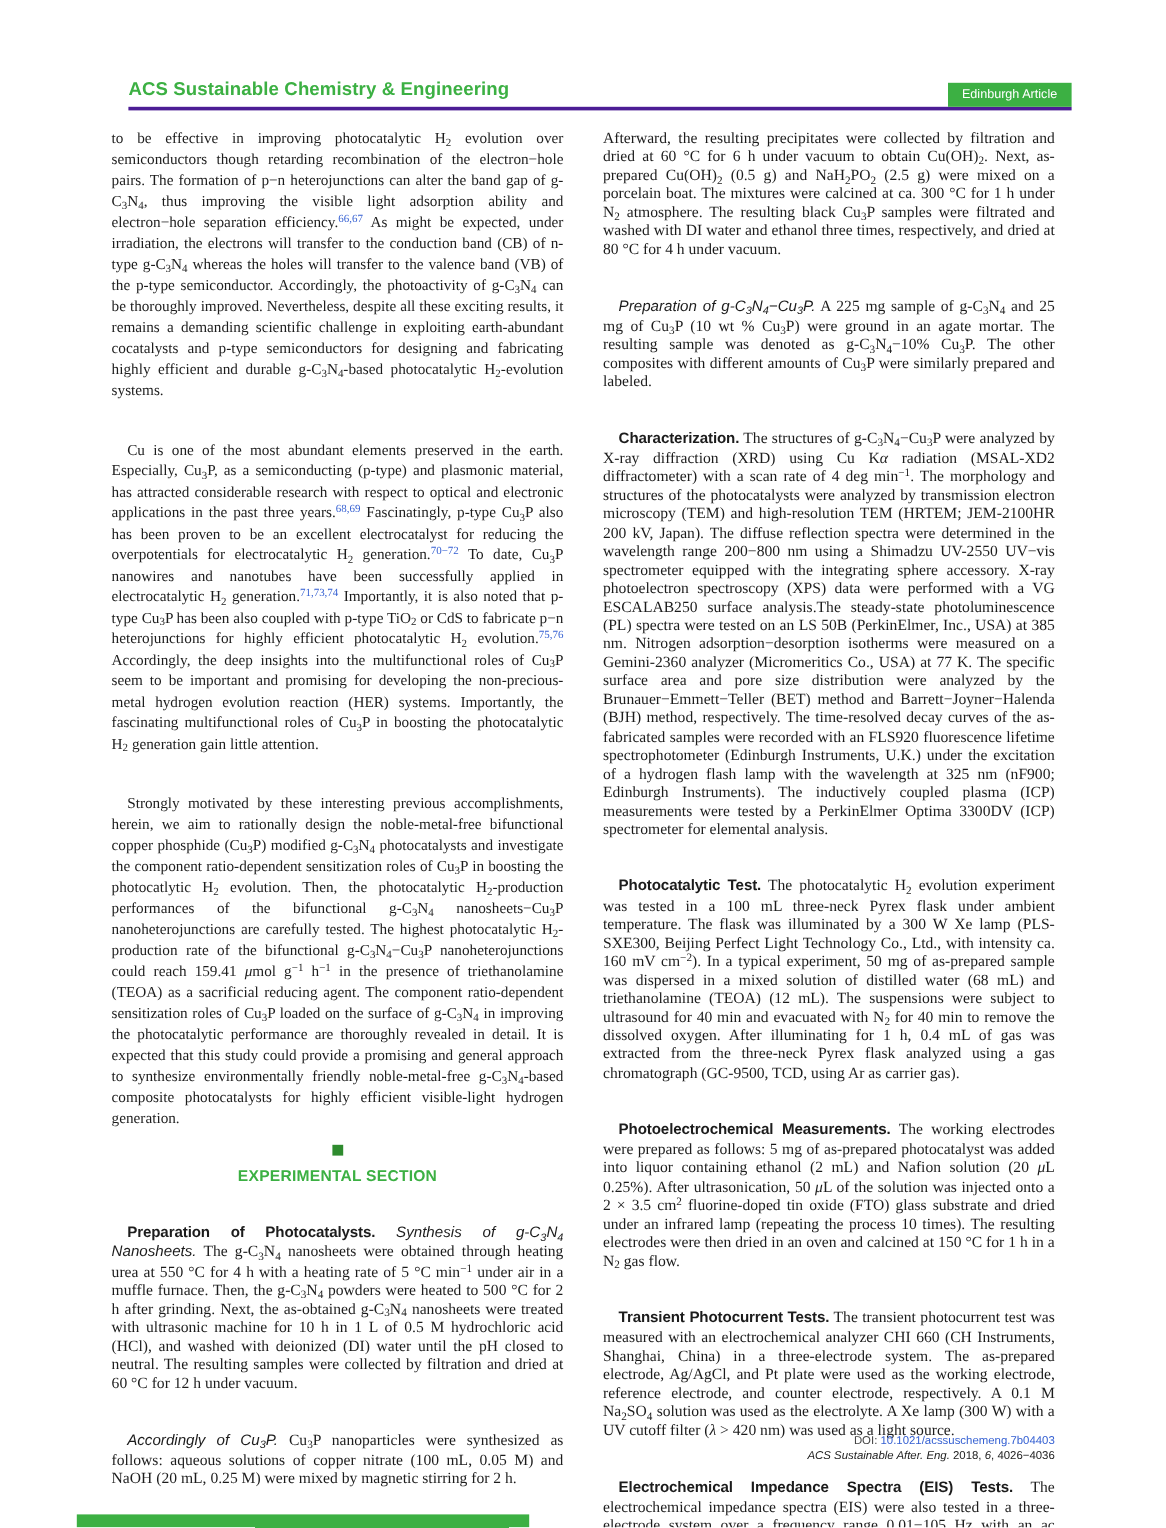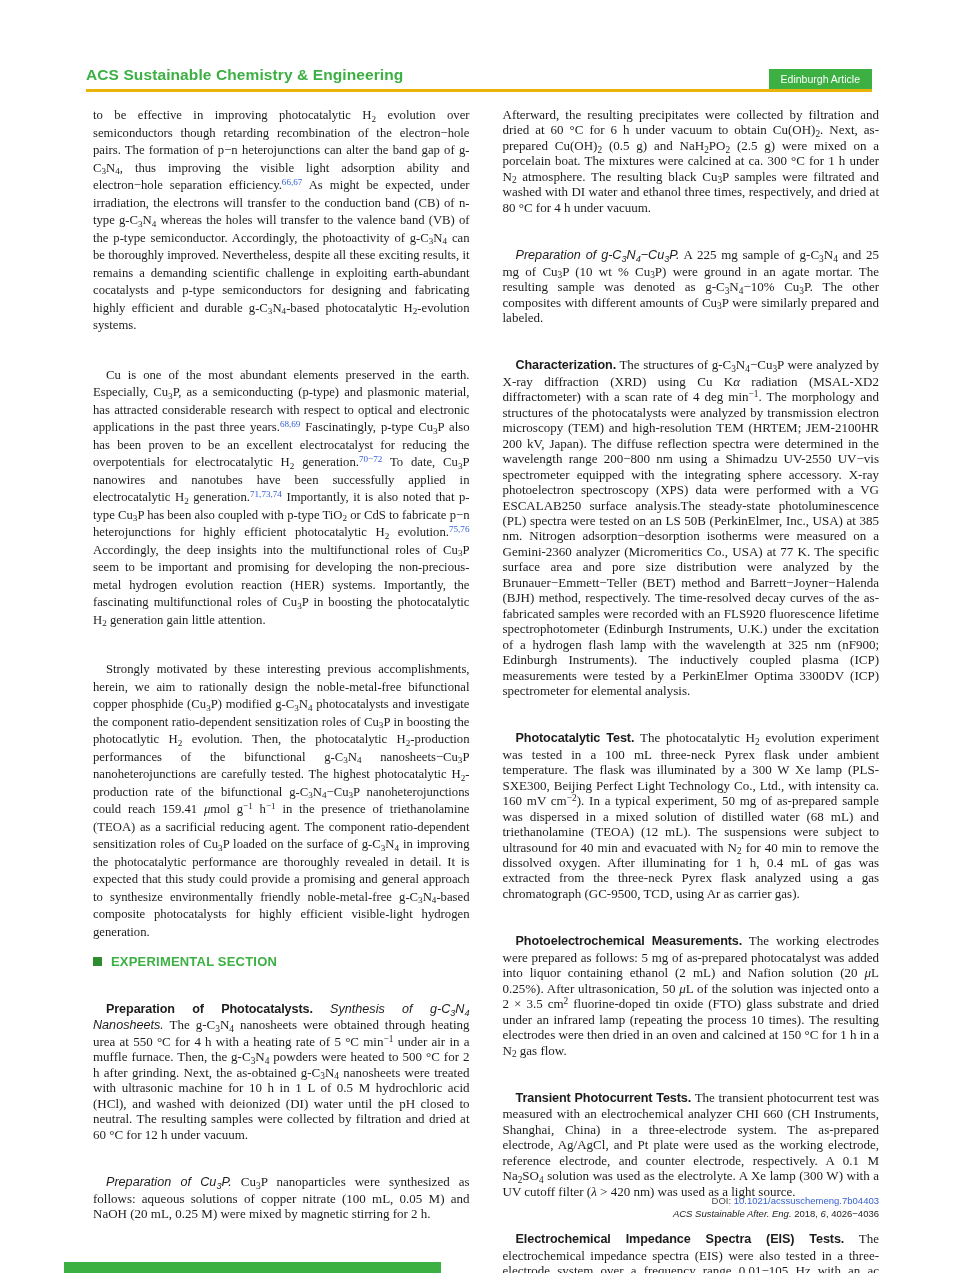--- a/index.html
+++ b/index.html
@@ -3,23 +3,23 @@
 <meta charset="utf-8">
 <style>
   * { box-sizing: border-box; }
   html,body { margin:0; padding:0; background:#ffffff; }
   .page {
     position:relative; width:972px; height:1273px; background:#fff; overflow:hidden;
     font-family:"Liberation Serif","DejaVu Serif",serif; color:#1c1c1c;
   }
   
   .header {
-    position:absolute; left:86px; top:66px; width:786px;
+    position:absolute; left:107px; top:66px; width:786px;
     display:flex; justify-content:space-between; align-items:flex-end;
-    border-bottom:3px solid #eab308;
+    border-bottom:3px solid #4c1d95;
   }
   .journal-name {
     font-family:"Liberation Sans","DejaVu Sans",sans-serif;
     font-weight:bold; font-size:15.5px; color:#3CB043; margin-bottom:5px; letter-spacing:0.1px;
   }
   .badge {
     font-family:"Liberation Sans","DejaVu Sans",sans-serif;
     font-size:10.5px; color:#ffffff; background:#3CB043;
     padding:4px 12px 4px; line-height:12px;
   }
@@ -29,21 +29,21 @@
     display:flex; gap:33px;
   }
   .col { flex:1; min-width:0; }
   p { margin:0; text-align:justify; }
   p.intro   { font-size:12.7px; line-height:17.5px; }
   p.methods { font-size:13px; line-height:15.45px; }
   p.indent  { text-indent:13px;margin-top:32px; }
   .section-heading {
     margin:13px 0 7px 0; font-family:"Liberation Sans","DejaVu Sans",sans-serif;
     font-size:13px; font-weight:bold; color:#3CB043; letter-spacing:0.2px;
-    display:flex; align-items:center; gap:9px;
+    display:flex; align-items:center; gap:9px;flex-direction:column;
   }
   .sq { display:inline-block; width:9px; height:9px; background:#2e8b2e; flex:0 0 auto; }
   
   .run-n {}
   .run-i  { font-style:italic; }
   .run-sub { font-size:0.72em; position:relative; top:0.28em; line-height:0; }
   .run-sup { font-size:0.72em; position:relative; top:-0.45em; line-height:0; }
   .run-ref { font-size:0.72em; position:relative; top:-0.45em; line-height:0; color:#3560D2; cursor:pointer; }
   .run-bh { font-family:"Liberation Sans","DejaVu Sans",sans-serif; font-weight:bold; font-size:0.97em; letter-spacing:-0.1px; }
   .run-ih { font-family:"Liberation Sans","DejaVu Sans",sans-serif; font-style:italic; font-size:0.97em; }
@@ -76,21 +76,21 @@
   <div class="columns">
     <div class="col">
       <p class="intro"><span class="run-n">to be effective in improving photocatalytic H</span><span class="run-sub">2</span><span class="run-n"> evolution over semiconductors though retarding recombination of the electron−hole pairs. The formation of p−n heterojunctions can alter the band gap of g-C</span><span class="run-sub">3</span><span class="run-n">N</span><span class="run-sub">4</span><span class="run-n">, thus improving the visible light adsorption ability and electron−hole separation efficiency.</span><span class="run-ref">66,67</span><span class="run-n"> As might be expected, under irradiation, the electrons will transfer to the conduction band (CB) of n-type g-C</span><span class="run-sub">3</span><span class="run-n">N</span><span class="run-sub">4</span><span class="run-n"> whereas the holes will transfer to the valence band (VB) of the p-type semiconductor. Accordingly, the photoactivity of g-C</span><span class="run-sub">3</span><span class="run-n">N</span><span class="run-sub">4</span><span class="run-n"> can be thoroughly improved. Nevertheless, despite all these exciting results, it remains a demanding scientific challenge in exploiting earth-abundant cocatalysts and p-type semiconductors for designing and fabricating highly efficient and durable g-C</span><span class="run-sub">3</span><span class="run-n">N</span><span class="run-sub">4</span><span class="run-n">-based photocatalytic H</span><span class="run-sub">2</span><span class="run-n">-evolution systems.</span></p>
       <p class="intro indent"><span class="run-n">Cu is one of the most abundant elements preserved in the earth. Especially, Cu</span><span class="run-sub">3</span><span class="run-n">P, as a semiconducting (p-type) and plasmonic material, has attracted considerable research with respect to optical and electronic applications in the past three years.</span><span class="run-ref">68,69</span><span class="run-n"> Fascinatingly, p-type Cu</span><span class="run-sub">3</span><span class="run-n">P also has been proven to be an excellent electrocatalyst for reducing the overpotentials for electrocatalytic H</span><span class="run-sub">2</span><span class="run-n"> generation.</span><span class="run-ref">70−72</span><span class="run-n"> To date, Cu</span><span class="run-sub">3</span><span class="run-n">P nanowires and nanotubes have been successfully applied in electrocatalytic H</span><span class="run-sub">2</span><span class="run-n"> generation.</span><span class="run-ref">71,73,74</span><span class="run-n"> Importantly, it is also noted that p-type Cu</span><span class="run-sub">3</span><span class="run-n">P has been also coupled with p-type TiO</span><span class="run-sub">2</span><span class="run-n"> or CdS to fabricate p−n heterojunctions for highly efficient photocatalytic H</span><span class="run-sub">2</span><span class="run-n"> evolution.</span><span class="run-ref">75,76</span><span class="run-n"> Accordingly, the deep insights into the multifunctional roles of Cu</span><span class="run-sub">3</span><span class="run-n">P seem to be important and promising for developing the non-precious-metal hydrogen evolution reaction (HER) systems. Importantly, the fascinating multifunctional roles of Cu</span><span class="run-sub">3</span><span class="run-n">P in boosting the photocatalytic H</span><span class="run-sub">2</span><span class="run-n"> generation gain little attention.</span></p>
       <p class="intro indent"><span class="run-n">Strongly motivated by these interesting previous accomplishments, herein, we aim to rationally design the noble-metal-free bifunctional copper phosphide (Cu</span><span class="run-sub">3</span><span class="run-n">P) modified g-C</span><span class="run-sub">3</span><span class="run-n">N</span><span class="run-sub">4</span><span class="run-n"> photocatalysts and investigate the component ratio-dependent sensitization roles of Cu</span><span class="run-sub">3</span><span class="run-n">P in boosting the photocatlytic H</span><span class="run-sub">2</span><span class="run-n"> evolution. Then, the photocatalytic H</span><span class="run-sub">2</span><span class="run-n">-production performances of the bifunctional g-C</span><span class="run-sub">3</span><span class="run-n">N</span><span class="run-sub">4</span><span class="run-n"> nanosheets−Cu</span><span class="run-sub">3</span><span class="run-n">P nanoheterojunctions are carefully tested. The highest photocatalytic H</span><span class="run-sub">2</span><span class="run-n">-production rate of the bifunctional g-C</span><span class="run-sub">3</span><span class="run-n">N</span><span class="run-sub">4</span><span class="run-n">−Cu</span><span class="run-sub">3</span><span class="run-n">P nanoheterojunctions could reach 159.41 </span><span class="run-i">μ</span><span class="run-n">mol g</span><span class="run-sup">−1</span><span class="run-n"> h</span><span class="run-sup">−1</span><span class="run-n"> in the presence of triethanolamine (TEOA) as a sacrificial reducing agent. The component ratio-dependent sensitization roles of Cu</span><span class="run-sub">3</span><span class="run-n">P loaded on the surface of g-C</span><span class="run-sub">3</span><span class="run-n">N</span><span class="run-sub">4</span><span class="run-n"> in improving the photocatalytic performance are thoroughly revealed in detail. It is expected that this study could provide a promising and general approach to synthesize environmentally friendly noble-metal-free g-C</span><span class="run-sub">3</span><span class="run-n">N</span><span class="run-sub">4</span><span class="run-n">-based composite photocatalysts for highly efficient visible-light hydrogen generation.</span></p>
       <h2 class="section-heading">
         <span class="sq"></span>
         <span>EXPERIMENTAL SECTION</span>
       </h2>
       <p class="methods indent"><span class="run-bh">Preparation of Photocatalysts. </span><span class="run-ih">Synthesis of g-C</span><span class="run-ihsub">3</span><span class="run-ih">N</span><span class="run-ihsub">4</span><span class="run-ih"> Nanosheets.</span><span class="run-n"> The g-C</span><span class="run-sub">3</span><span class="run-n">N</span><span class="run-sub">4</span><span class="run-n"> nanosheets were obtained through heating urea at 550 °C for 4 h with a heating rate of 5 °C min</span><span class="run-sup">−1</span><span class="run-n"> under air in a muffle furnace. Then, the g-C</span><span class="run-sub">3</span><span class="run-n">N</span><span class="run-sub">4</span><span class="run-n"> powders were heated to 500 °C for 2 h after grinding. Next, the as-obtained g-C</span><span class="run-sub">3</span><span class="run-n">N</span><span class="run-sub">4</span><span class="run-n"> nanosheets were treated with ultrasonic machine for 10 h in 1 L of 0.5 M hydrochloric acid (HCl), and washed with deionized (DI) water until the pH closed to neutral. The resulting samples were collected by filtration and dried at 60 °C for 12 h under vacuum.</span></p>
-      <p class="methods indent"><span class="run-ih">Preparation of Cu</span><span class="run-ihsub">3</span><span class="run-ih">P.</span><span class="run-n"> Cu</span><span class="run-sub">3</span><span class="run-n">P nanoparticles were synthesized as follows: aqueous solutions of copper nitrate (100 mL, 0.05 M) and NaOH (20 mL, 0.25 M) were mixed by magnetic stirring for 2 h.</span></p>
+      <p class="methods indent"><span class="run-ih">Accordingly of Cu</span><span class="run-ihsub">3</span><span class="run-ih">P.</span><span class="run-n"> Cu</span><span class="run-sub">3</span><span class="run-n">P nanoparticles were synthesized as follows: aqueous solutions of copper nitrate (100 mL, 0.05 M) and NaOH (20 mL, 0.25 M) were mixed by magnetic stirring for 2 h.</span></p>
     </div>
     <div class="col">
       <p class="methods"><span class="run-n">Afterward, the resulting precipitates were collected by filtration and dried at 60 °C for 6 h under vacuum to obtain Cu(OH)</span><span class="run-sub">2</span><span class="run-n">. Next, as-prepared Cu(OH)</span><span class="run-sub">2</span><span class="run-n"> (0.5 g) and NaH</span><span class="run-sub">2</span><span class="run-n">PO</span><span class="run-sub">2</span><span class="run-n"> (2.5 g) were mixed on a porcelain boat. The mixtures were calcined at ca. 300 °C for 1 h under N</span><span class="run-sub">2</span><span class="run-n"> atmosphere. The resulting black Cu</span><span class="run-sub">3</span><span class="run-n">P samples were filtrated and washed with DI water and ethanol three times, respectively, and dried at 80 °C for 4 h under vacuum.</span></p>
       <p class="methods indent"><span class="run-ih">Preparation of g-C</span><span class="run-ihsub">3</span><span class="run-ih">N</span><span class="run-ihsub">4</span><span class="run-ih">−Cu</span><span class="run-ihsub">3</span><span class="run-ih">P.</span><span class="run-n"> A 225 mg sample of g-C</span><span class="run-sub">3</span><span class="run-n">N</span><span class="run-sub">4</span><span class="run-n"> and 25 mg of Cu</span><span class="run-sub">3</span><span class="run-n">P (10 wt % Cu</span><span class="run-sub">3</span><span class="run-n">P) were ground in an agate mortar. The resulting sample was denoted as g-C</span><span class="run-sub">3</span><span class="run-n">N</span><span class="run-sub">4</span><span class="run-n">−10% Cu</span><span class="run-sub">3</span><span class="run-n">P. The other composites with different amounts of Cu</span><span class="run-sub">3</span><span class="run-n">P were similarly prepared and labeled.</span></p>
       <p class="methods indent"><span class="run-bh">Characterization.</span><span class="run-n"> The structures of g-C</span><span class="run-sub">3</span><span class="run-n">N</span><span class="run-sub">4</span><span class="run-n">−Cu</span><span class="run-sub">3</span><span class="run-n">P were analyzed by X-ray diffraction (XRD) using Cu K</span><span class="run-i">α</span><span class="run-n"> radiation (MSAL-XD2 diffractometer) with a scan rate of 4 deg min</span><span class="run-sup">−1</span><span class="run-n">. The morphology and structures of the photocatalysts were analyzed by transmission electron microscopy (TEM) and high-resolution TEM (HRTEM; JEM-2100HR 200 kV, Japan). The diffuse reflection spectra were determined in the wavelength range 200−800 nm using a Shimadzu UV-2550 UV−vis spectrometer equipped with the integrating sphere accessory. X-ray photoelectron spectroscopy (XPS) data were performed with a VG ESCALAB250 surface analysis.The steady-state photoluminescence (PL) spectra were tested on an LS 50B (PerkinElmer, Inc., USA) at 385 nm. Nitrogen adsorption−desorption isotherms were measured on a Gemini-2360 analyzer (Micromeritics Co., USA) at 77 K. The specific surface area and pore size distribution were analyzed by the Brunauer−Emmett−Teller (BET) method and Barrett−Joyner−Halenda (BJH) method, respectively. The time-resolved decay curves of the as-fabricated samples were recorded with an FLS920 fluorescence lifetime spectrophotometer (Edinburgh Instruments, U.K.) under the excitation of a hydrogen flash lamp with the wavelength at 325 nm (nF900; Edinburgh Instruments). The inductively coupled plasma (ICP) measurements were tested by a PerkinElmer Optima 3300DV (ICP) spectrometer for elemental analysis.</span></p>
       <p class="methods indent"><span class="run-bh">Photocatalytic Test.</span><span class="run-n"> The photocatalytic H</span><span class="run-sub">2</span><span class="run-n"> evolution experiment was tested in a 100 mL three-neck Pyrex flask under ambient temperature. The flask was illuminated by a 300 W Xe lamp (PLS-SXE300, Beijing Perfect Light Technology Co., Ltd., with intensity ca. 160 mV cm</span><span class="run-sup">−2</span><span class="run-n">). In a typical experiment, 50 mg of as-prepared sample was dispersed in a mixed solution of distilled water (68 mL) and triethanolamine (TEOA) (12 mL). The suspensions were subject to ultrasound for 40 min and evacuated with N</span><span class="run-sub">2</span><span class="run-n"> for 40 min to remove the dissolved oxygen. After illuminating for 1 h, 0.4 mL of gas was extracted from the three-neck Pyrex flask analyzed using a gas chromatograph (GC-9500, TCD, using Ar as carrier gas).</span></p>
       <p class="methods indent"><span class="run-bh">Photoelectrochemical Measurements.</span><span class="run-n"> The working electrodes were prepared as follows: 5 mg of as-prepared photocatalyst was added into liquor containing ethanol (2 mL) and Nafion solution (20 </span><span class="run-i">μ</span><span class="run-n">L 0.25%). After ultrasonication, 50 </span><span class="run-i">μ</span><span class="run-n">L of the solution was injected onto a 2 × 3.5 cm</span><span class="run-sup">2</span><span class="run-n"> fluorine-doped tin oxide (FTO) glass substrate and dried under an infrared lamp (repeating the process 10 times). The resulting electrodes were then dried in an oven and calcined at 150 °C for 1 h in a N</span><span class="run-sub">2</span><span class="run-n"> gas flow.</span></p>
       <p class="methods indent"><span class="run-bh">Transient Photocurrent Tests.</span><span class="run-n"> The transient photocurrent test was measured with an electrochemical analyzer CHI 660 (CH Instruments, Shanghai, China) in a three-electrode system. The as-prepared electrode, Ag/AgCl, and Pt plate were used as the working electrode, reference electrode, and counter electrode, respectively. A 0.1 M Na</span><span class="run-sub">2</span><span class="run-n">SO</span><span class="run-sub">4</span><span class="run-n"> solution was used as the electrolyte. A Xe lamp (300 W) with a UV cutoff filter (</span><span class="run-i">λ</span><span class="run-n"> &gt; 420 nm) was used as a light source.</span></p>
       <p class="methods indent"><span class="run-bh">Electrochemical Impedance Spectra (EIS) Tests.</span><span class="run-n"> The electrochemical impedance spectra (EIS) were also tested in a three-electrode system over a frequency range 0.01−105 Hz with an ac amplitude of 2 mV in the dark. The 0.1 M Na</span><span class="run-sub">2</span><span class="run-n">SO</span><span class="run-sub">4</span><span class="run-n"> aqueous solution was used as the electrolyte.</span></p>
       <p class="methods indent"><span class="run-bh">Mott−Schottky (MS) Pyrex.</span><span class="run-n"> The measurements were performed by scanning the electrode potential from −0.5 to 1.5 V at a scan rate of 25 mV/s in the dark and under visible-light irradiation, respectively.</span></p>

